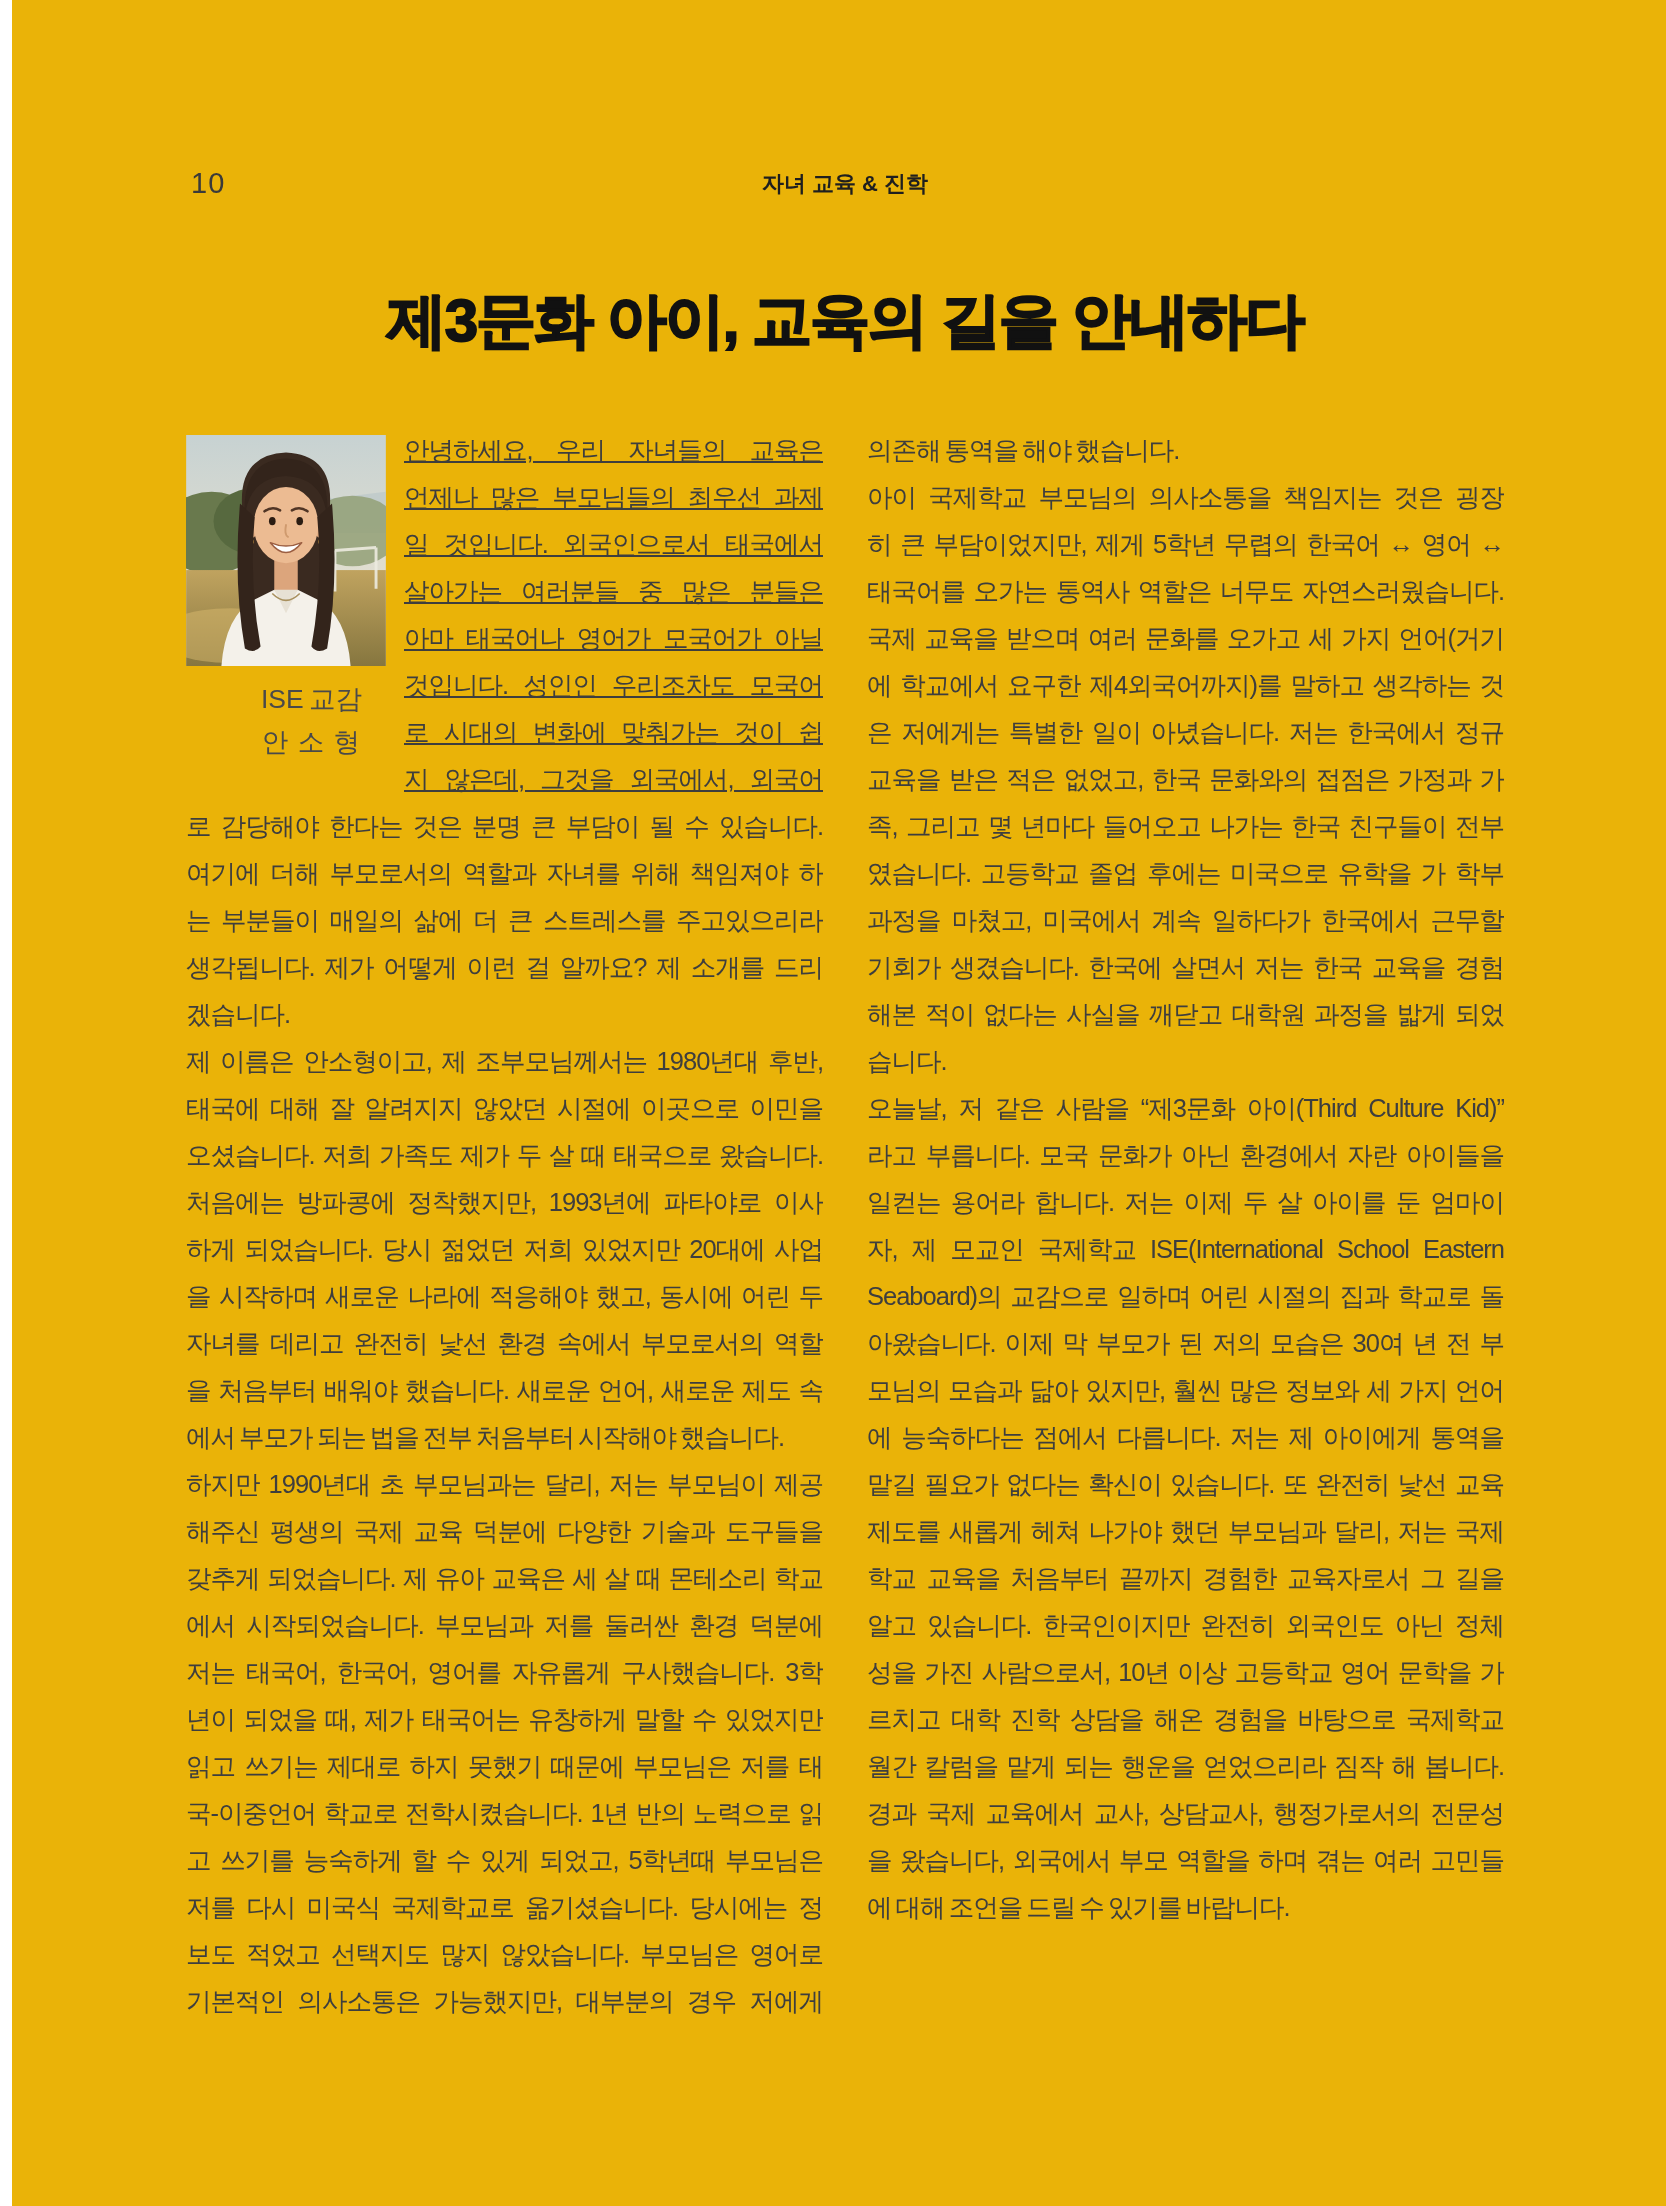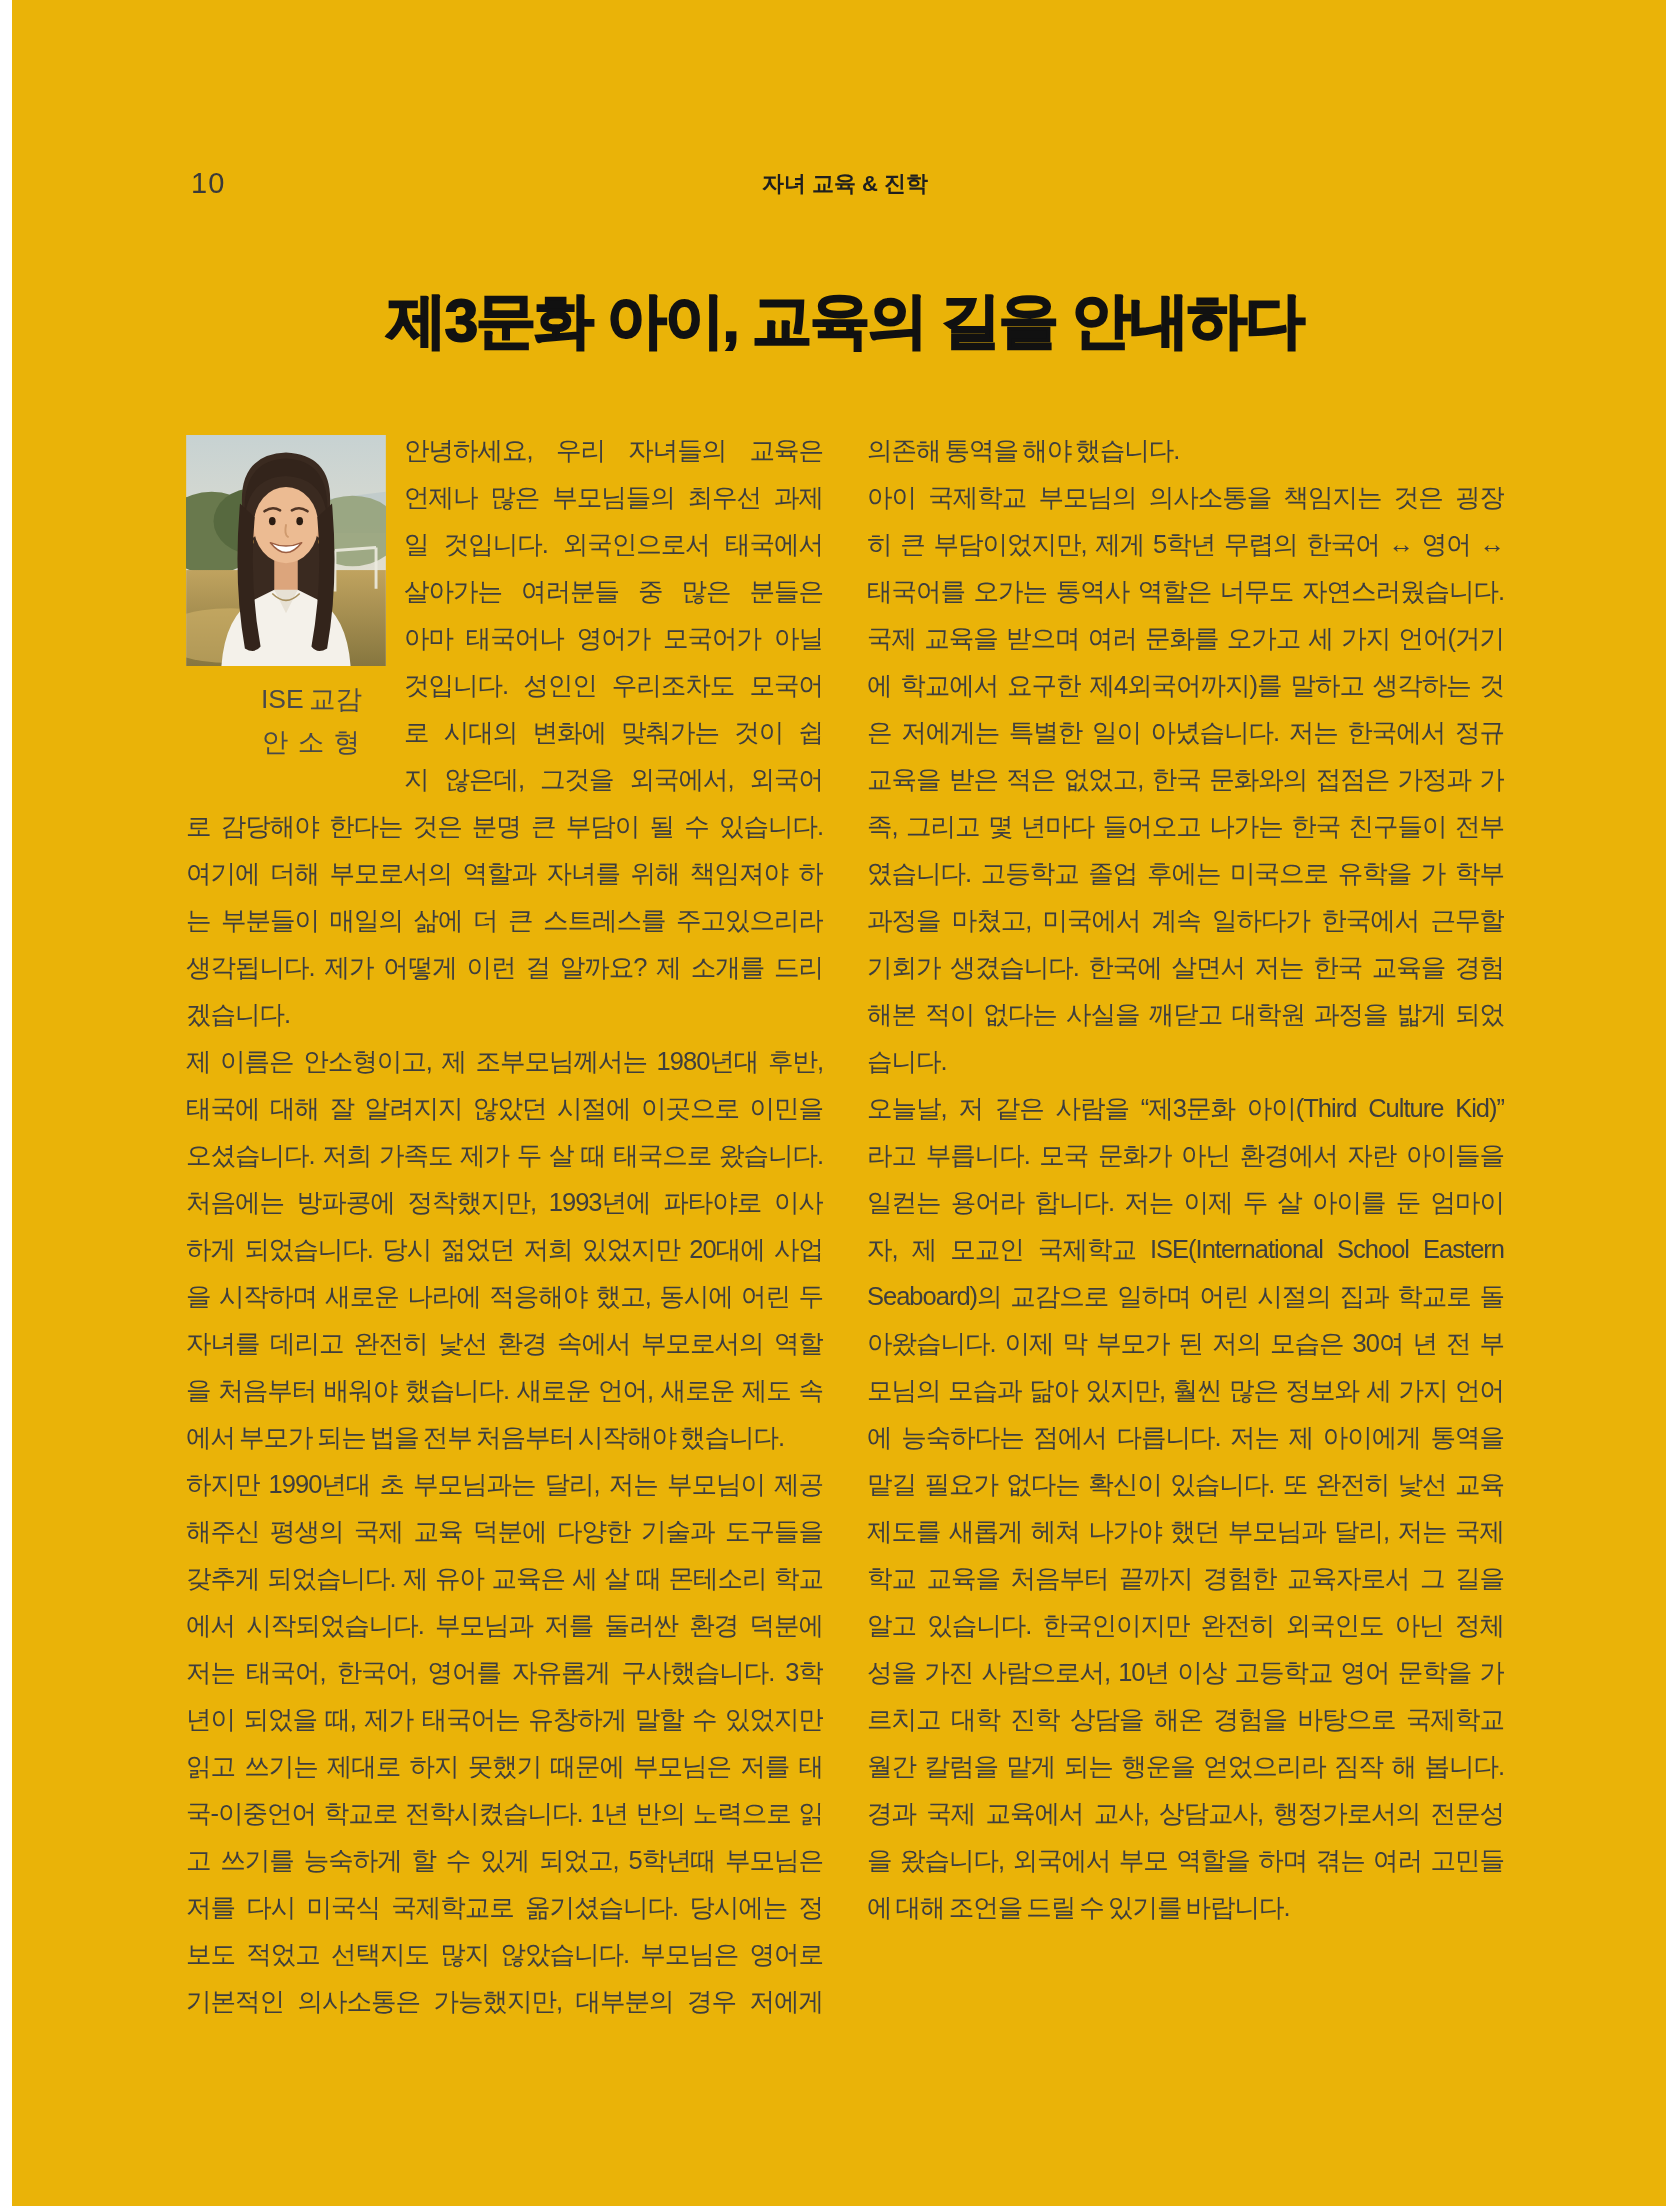--- a/index.html
+++ b/index.html
@@ -26,21 +26,21 @@
     font-size:25.5px; letter-spacing:-1px; word-spacing:-2px; color:#3e3e3e;
   }
   .col-left  { left:174px; }
   .col-right { left:855px; }
   .line {
     height:47px; line-height:47px; overflow:hidden;
     text-align:justify; text-align-last:justify; text-justify:inter-word;
     white-space:nowrap;
   }
   .line.no-j { text-align-last:left; }
-  .wrap-lines .line { margin-left:218px; }
+  .wrap-lines .line { margin-left:218px;text-decoration:underline; }
   .photo-block { position:absolute; left:0; top:7.8px; width:176px; }
   .photo-frame { display:block; width:200px; height:231px; }
   .caption { margin-top:11.8px; text-align:right; font-size:26.5px; line-height:43px; color:#4a4a4a; letter-spacing:0; }
   .caption .name { letter-spacing:2px; }
 </style>
 </head>
 <body>
 
 <div class="page">
 

